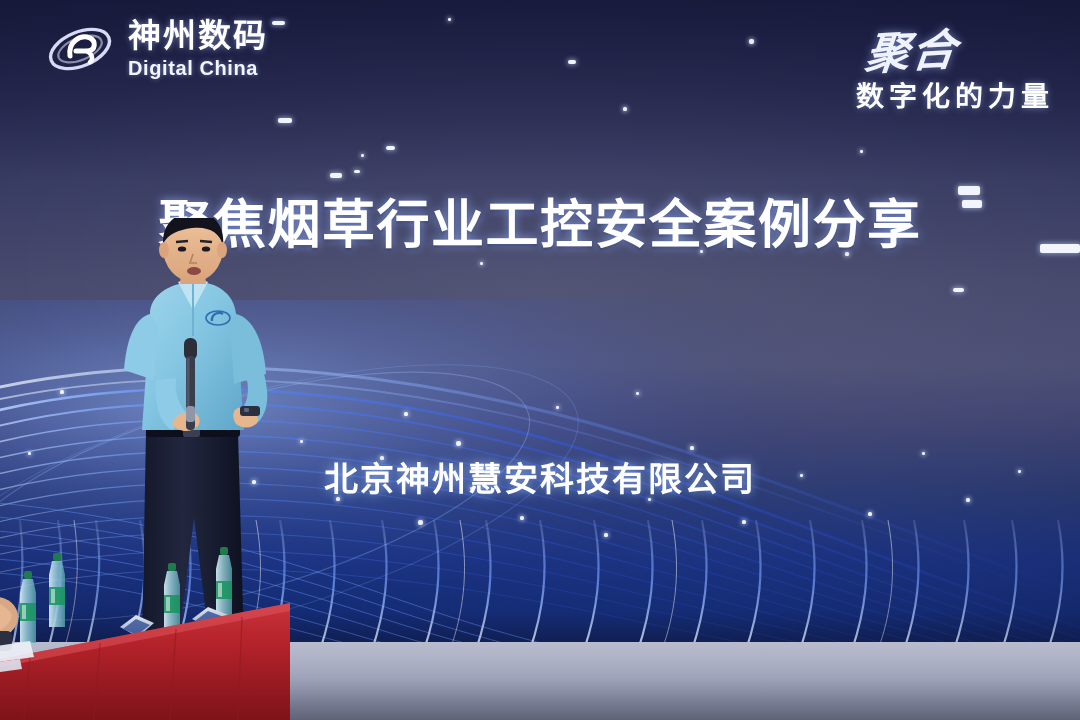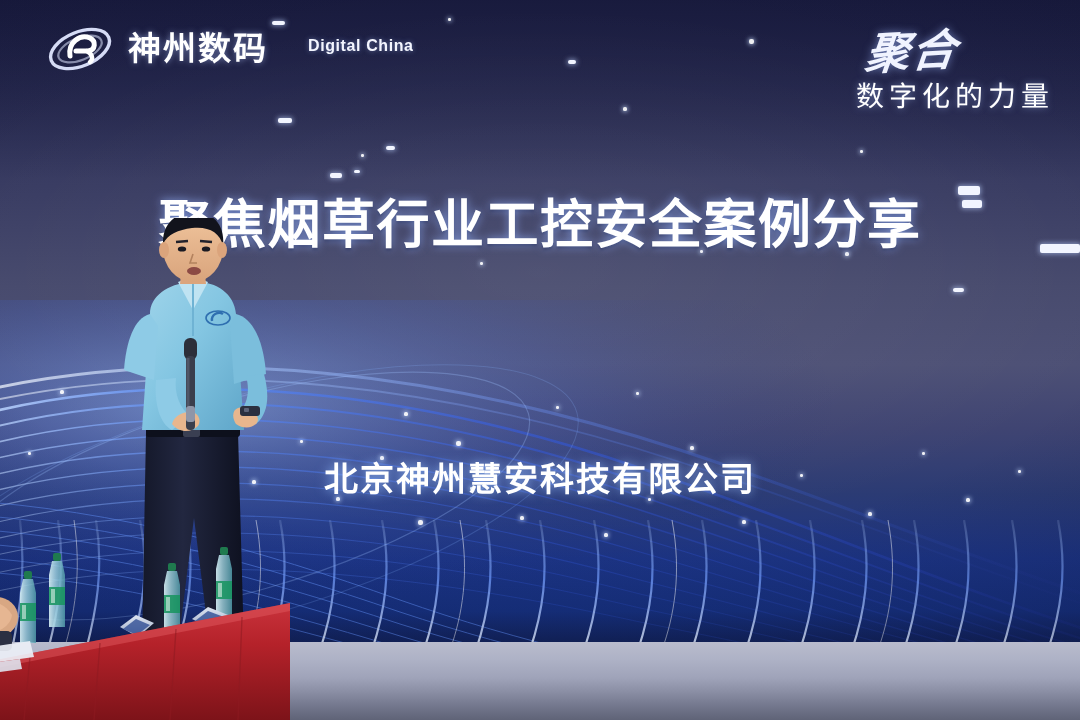--- a/index.html
+++ b/index.html
@@ -77,32 +77,31 @@
 
   
   .logo-dc {
     position: absolute;
     left: 46px; top: 18px;
     display: flex;
     align-items: center;
     gap: 10px;
   }
   .logo-dc .mark { width: 72px; height: 60px; }
-  .logo-dc .wordmark { display: flex; flex-direction: row; line-height: 1; }
+  .logo-dc .wordmark { display: flex; flex-direction: column; line-height: 1; }
   .logo-dc .cn {
     font-size: 33px; font-weight: 700; color: #ffffff;
     letter-spacing: 2px;
     text-shadow: 0 0 6px rgba(180,200,255,.55);
     font-family: "DejaVu Sans", "Liberation Sans", sans-serif;
   }
   .logo-dc .en {
-    font-size: 16px; font-weight: 700; color: #f4f6ff;
+    font-size: 20px; font-weight: 700; color: #f4f6ff;
     letter-spacing: .6px; margin-top: 6px;
     text-shadow: 0 0 5px rgba(170,195,255,.5);
-    margin-left: 40px;
   }
 
   .logo-event {
     position: absolute;
     right: 26px; top: 16px;
     text-align: right;
   }
   .logo-event .calli {
     font-size: 44px;
     color: #f0f3ff;
@@ -111,21 +110,21 @@
     letter-spacing: 2px;
     font-family: "DejaVu Serif", "Liberation Serif", serif;
     text-shadow: 0 0 8px rgba(160,185,255,.6);
     transform: skewX(-9deg) rotate(-3deg);
     display: inline-block;
     margin-right: 96px;
   }
   .logo-event .tagline {
     font-size: 28px;
     color: #ffffff;
-    font-weight: 400;
+    font-weight: 700;
     letter-spacing: 5px;
     margin-top: -6px;
     font-family: "DejaVu Sans", "Liberation Sans", sans-serif;
     text-shadow: 0 0 7px rgba(170,195,255,.55);
   }
 
   
   .slide-title {
     position: absolute;
     left: 0; top: 182px;

